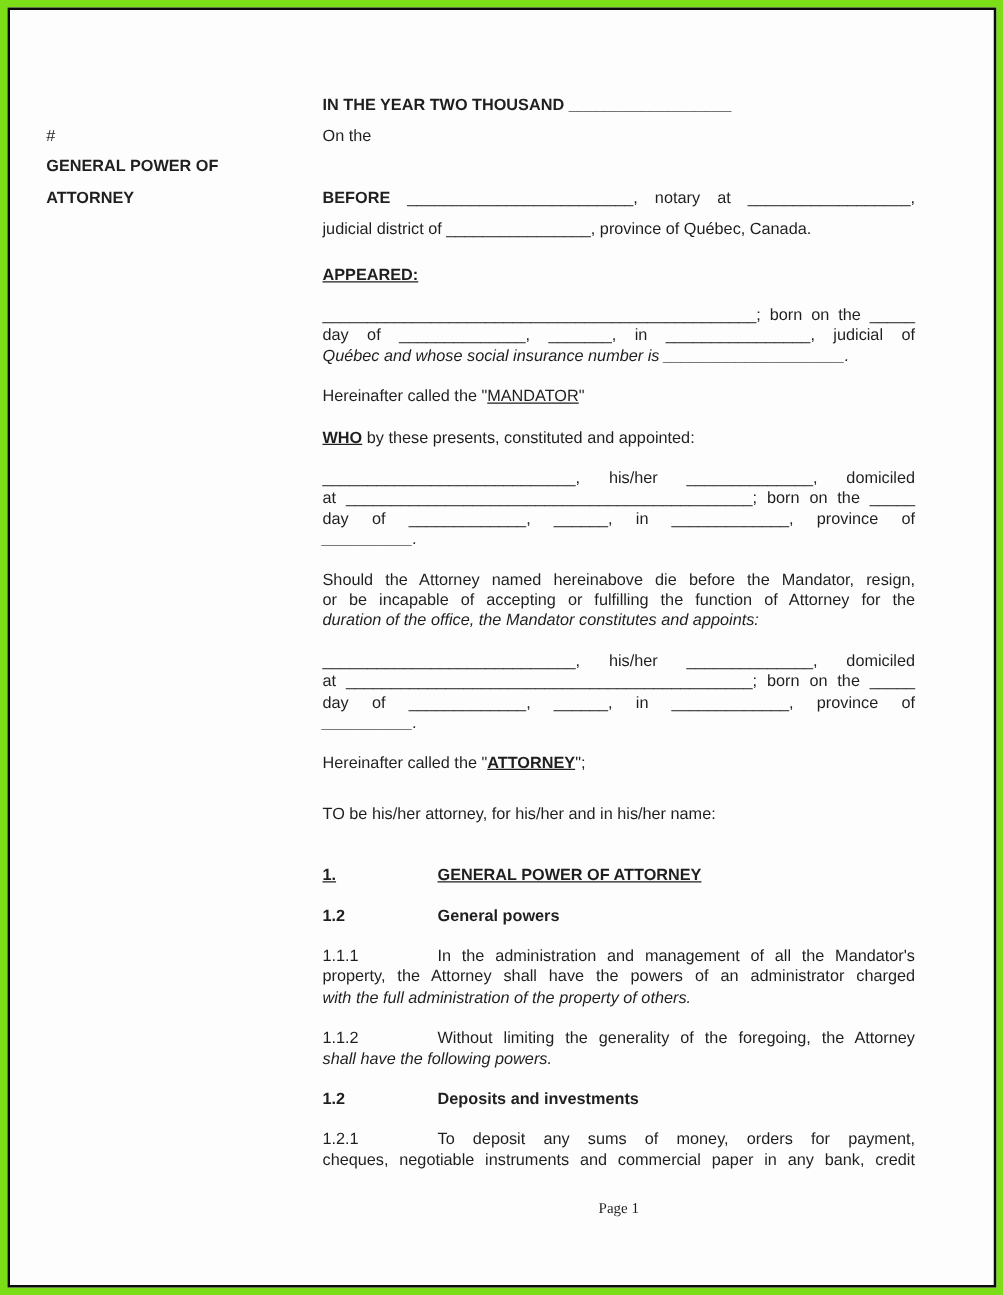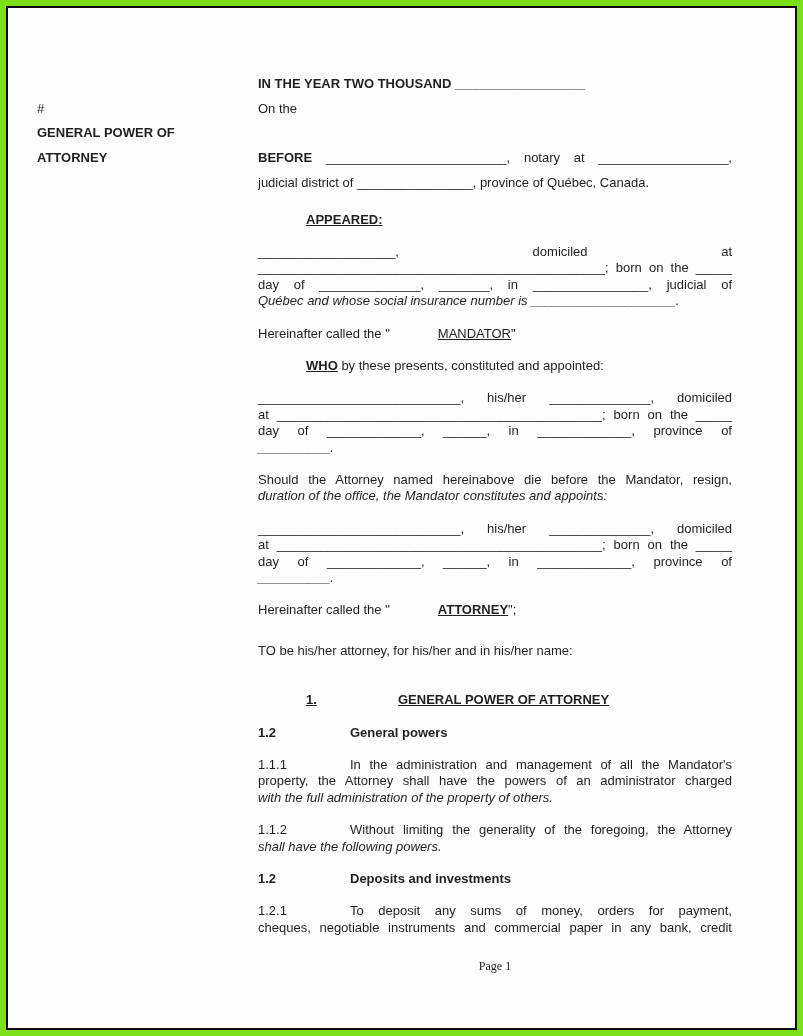--- a/index.html
+++ b/index.html
@@ -3,21 +3,21 @@
 <meta charset="utf-8">
 <style>
   html,body { margin:0; padding:0; }
   body { font-family:"Liberation Sans", sans-serif; color:#1f1f1f; background:#ffffff; }
   .sheet { width:803px; height:1036px; box-sizing:border-box; background:#7cde17; padding:6px; }
   .inner { width:100%; height:100%; box-sizing:border-box; border:2px solid #0a0a0a;
            background:#fdfdfd; padding:64px 12px 0 29px; overflow:hidden; }
   .hgrid { display:grid; grid-template-columns:221px 474px; font-size:13px; line-height:24.7px; }
   .main  { width:474px; margin-left:221px; font-size:13px; line-height:16.4px; }
   .b  { font-weight:bold; }
-  .u  { text-decoration:underline;margin-left:48px; }
+  .u  { text-decoration:underline; }
   .jl { text-align:justify; text-align-last:justify; text-justify:inter-word; }
   .ll { text-align:left;font-style:italic; }
   .mt16 { margin-top:16px; }
   .mt24 { margin-top:24px; }
   .mt33 { margin-top:33px; }
   .num { display:inline-block; width:92px; }
   .footer { margin-left:221px; width:474px; text-align:center;
             font-family:"Liberation Serif", serif; font-size:12px; margin-top:23px; }
 </style>
 </head>
@@ -41,39 +41,39 @@
 
       <div></div>
       <div>judicial district of ________________, province of Québec, Canada.</div>
     </div>
 
     <div class="main">
 
       <div class="mt16 b"><span class="u">APPEARED:</span></div>
 
       <div class="mt16">
-        <div class="jl"><span>___________________,</span> <span>domiciled</span> <span>at</span></div>
         <div class="jl">________________________________________________; born on the _____</div>
         <div class="jl">day of ______________, _______, in ________________, judicial of</div>
         <div class="ll">Québec and whose social insurance number is ____________________.</div>
       </div>
 
       <div class="mt16"><span>Hereinafter called the "</span><span class="u">MANDATOR</span><span>"</span></div>
 
       <div class="mt16"><span class="b u">WHO</span><span> by these presents, constituted and appointed:</span></div>
 
       <div class="mt16">
         <div class="jl">____________________________, his/her ______________, domiciled</div>
         <div class="jl">at _____________________________________________; born on the _____</div>
         <div class="jl">day of _____________, ______, in _____________, province of</div>
         <div class="ll">__________.</div>
       </div>
 
       <div class="mt16">
         <div class="jl">Should the Attorney named hereinabove die before the Mandator, resign,</div>
+        <div class="jl">or be incapable of accepting or fulfilling the function of Attorney for the</div>
         <div class="ll">duration of the office, the Mandator constitutes and appoints:</div>
       </div>
 
       <div class="mt16">
         <div class="jl">____________________________, his/her ______________, domiciled</div>
         <div class="jl">at _____________________________________________; born on the _____</div>
         <div class="jl">day of _____________, ______, in _____________, province of</div>
         <div class="ll">__________.</div>
       </div>
 

